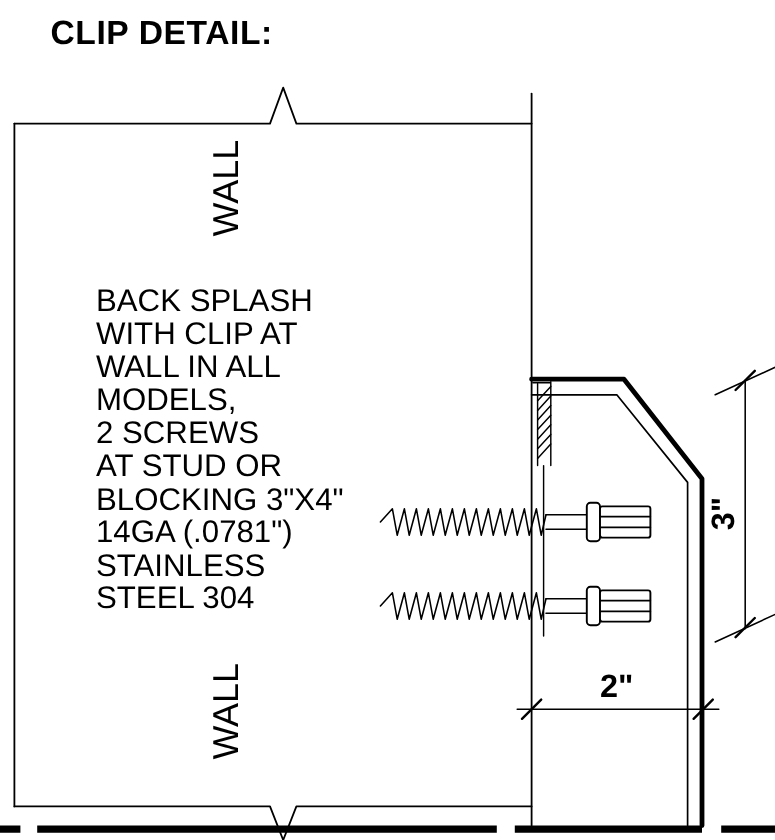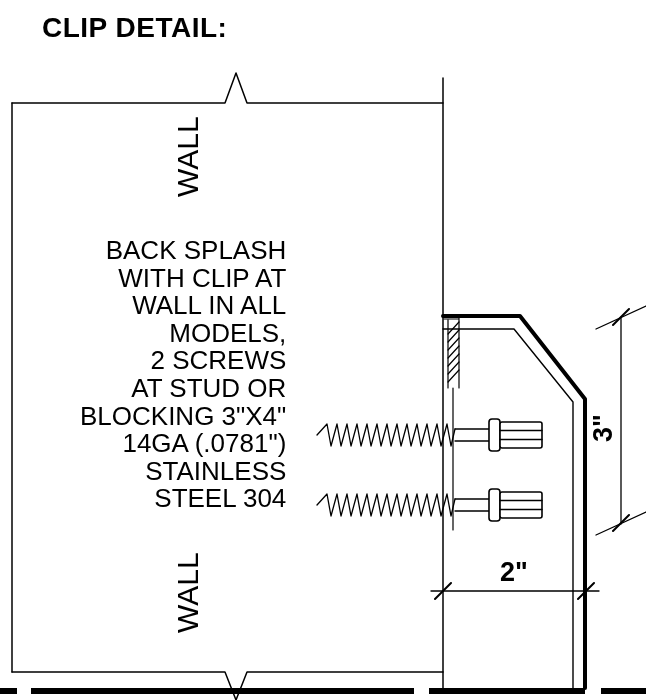--- a/index.html
+++ b/index.html
@@ -21,21 +21,20 @@
     letter-spacing: 0.5px;
     white-space: nowrap;
   }
   .note {
     position: absolute;
     left: 80px;
     top: 237px;
     font-size: 26px;
     line-height: 27.6px;
     white-space: pre-line;
-    text-align: right;
   }
   svg.drawing { position: absolute; left: 0; top: 0; display: block; }
   svg text { font-family: "Liberation Sans", sans-serif; fill: #000; stroke: none; }
   .wall-label { font-size: 30px; }
   .dim-label { font-size: 27px; font-weight: bold; }
 </style>
 </head>
 <body>
 
 <div class="sheet">

